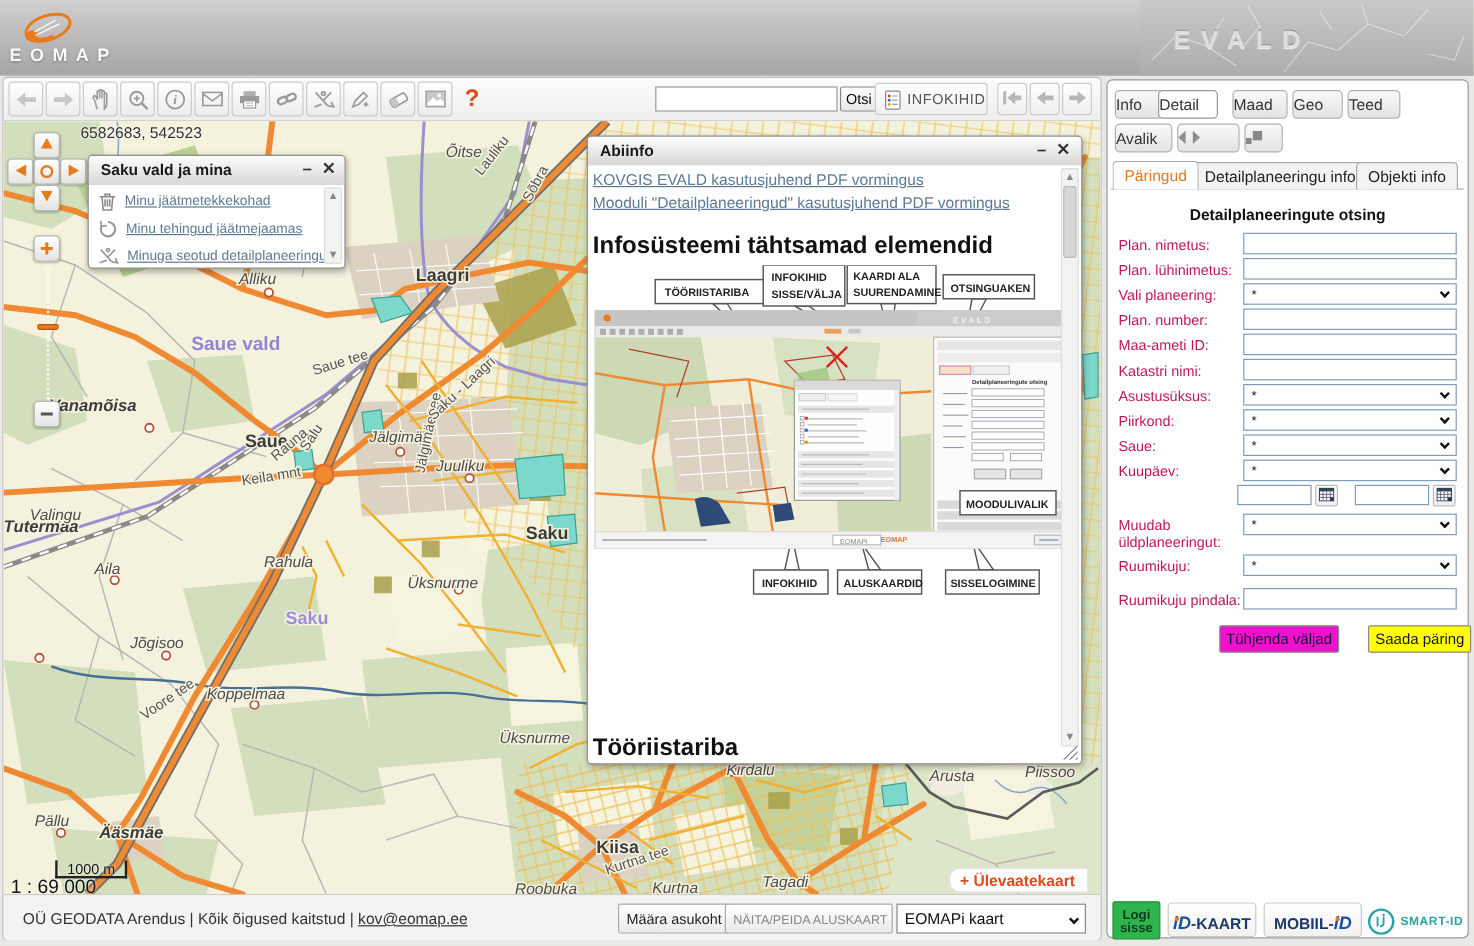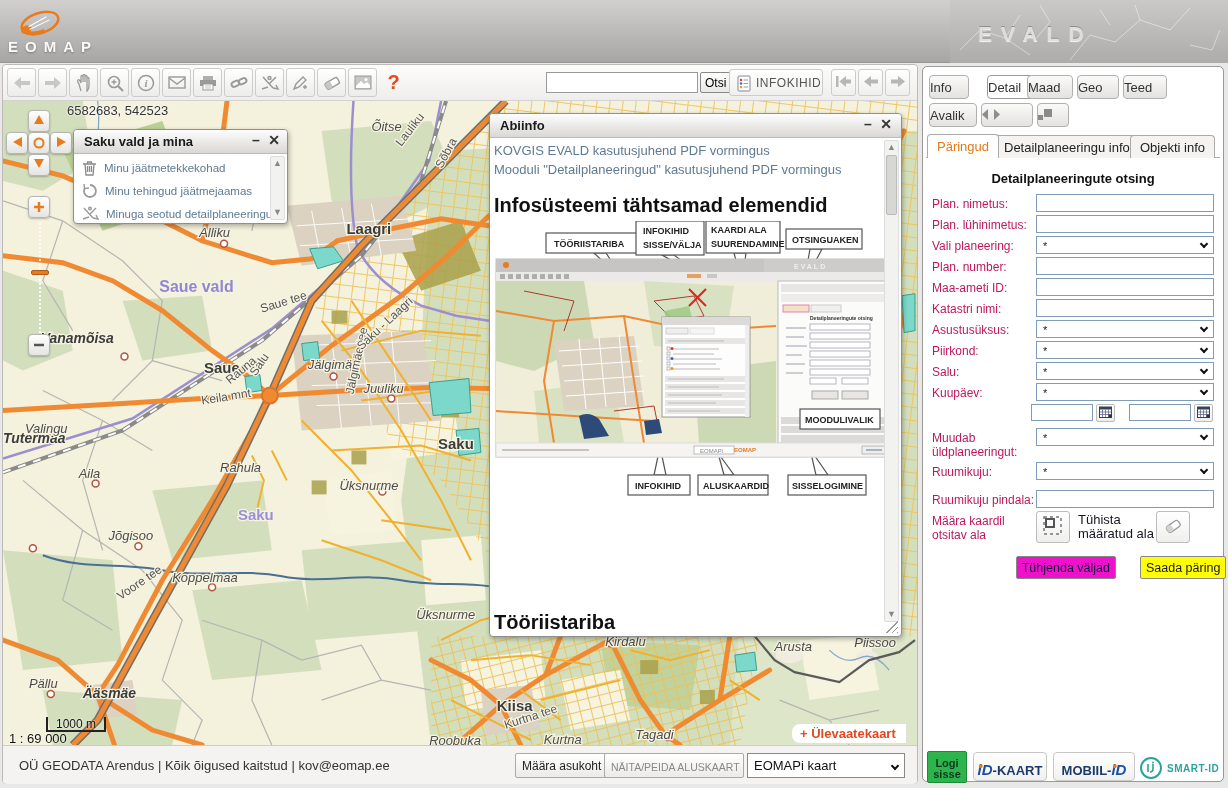--- a/index.html
+++ b/index.html
@@ -25,34 +25,34 @@
 .coords{left:64px;top:2px;font-size:13px;color:#333;text-shadow:0 0 2px #fff,0 0 2px #fff}
 
 .pz{width:22px;height:22px;background:linear-gradient(#fff,#e4e4e2);border:1px solid #b5b5b3;border-radius:4px;box-shadow:0 1px 2px rgba(0,0,0,.25);position:absolute}
 .pz svg{display:block;margin:4px auto}
 .pztrack{left:36px;top:122px;width:3px;height:110px;position:absolute;border-left:2px dotted #fff;opacity:.9}
 .pztick{left:28px;top:169px;width:18px;height:5px;background:#e87b1e;border:1px solid #b55a10;border-radius:2px;position:absolute}
 
 .fpanel{position:absolute;background:#fff;border:1px solid #8f8f8f;border-radius:4px;box-shadow:1px 2px 5px rgba(0,0,0,.3)}
 .ptitle{height:24px;background:linear-gradient(#fdfdfd,#d9d8d6);border-bottom:1px solid #bbb;border-radius:3px 3px 0 0;font-size:13px;font-weight:bold;color:#1a1a1a;line-height:24px;padding-left:10px;position:relative}
 .pmin{position:absolute;top:4px;width:14px;height:14px;font-size:14px;font-weight:bold;color:#333;line-height:12px;text-align:center;cursor:pointer}
-.plink{color:#5f7a94;font-size:13px;cursor:pointer}
+.plink{color:#5f7a94;text-decoration:underline;font-size:13px;cursor:pointer}
 .srow{display:flex;align-items:center;gap:7px;padding:4px 6px 3px 8px;white-space:nowrap}
 .srow .plink{font-size:11.5px}
 .srow svg{flex:none}
 .sbar{position:absolute;right:2px;top:26px;bottom:3px;width:15px;background:#f2f2f0;border:1px solid #ddd;border-radius:2px}
 .sarr{position:absolute;left:1px;width:11px;height:11px;color:#888;font-size:9px;line-height:11px;text-align:center}
 .sthumb{position:absolute;left:1px;width:11px;background:#d7d7d5;border:1px solid #bbb;border-radius:2px}
 
 .ab-heading{font-size:20px;font-weight:bold;color:#111;font-family:"Liberation Sans",sans-serif;white-space:nowrap}
 .resz{position:absolute;right:3px;bottom:3px;width:12px;height:12px;background:
 linear-gradient(135deg,transparent 50%,#999 50%,#999 57%,transparent 57%,transparent 71%,#999 71%,#999 78%,transparent 78%,transparent 92%,#999 92%)}
 
 .scalebar{left:43px;top:616px;border-left:2px solid #222;border-right:2px solid #222;border-bottom:2px solid #222;height:15px;padding:0 8px;font-size:12px;color:#111;text-shadow:0 0 2px #fff}
-.scaleratio{left:6px;top:630px;font-size:13px;color:#111;text-shadow:0 0 2px #fff}
+.scaleratio{left:6px;top:630px;font-size:16px;color:#111;text-shadow:0 0 2px #fff}
 .ovw{left:788px;top:622px;background:#fff;border:1px solid #e0e0de;border-radius:9px 0 0 9px;padding:2px 10px 2px 8px;font-size:13px;font-weight:bold;color:#e2491f}
 
 .footer{left:0;top:680px;width:914px;height:39px;background:#f4f3f1;border-top:1px solid #ccc;border-radius:0 0 4px 4px;position:absolute}
 .ftext{left:16px;top:12px;font-size:13px;color:#333}
 .fbtn{position:absolute;top:7px;height:25px;font-size:12px;color:#222;background:linear-gradient(#fff,#eceae8);border:1px solid #aaa;border-radius:2px;padding:3px 6px;white-space:nowrap}
 .fsel{position:absolute;left:744px;top:7px;width:158px;height:25px;background:#fff;border:1px solid #888;font-size:13px;color:#111;padding:4px 6px}
 
 .panel{left:922px;top:66px;width:302px;height:716px;background:#fff;border:1px solid #999;border-radius:5px}
 .mbtn{position:absolute;height:24px;font-size:13px;color:#333;background:linear-gradient(#fafaf9,#e3e2e0);border:1px solid #b2b0ae;border-radius:4px;text-align:left;padding-top:4px;cursor:pointer}
 .mbtn.act{background:#fff;border-color:#9a9a9a}
@@ -651,21 +651,21 @@
     <div class="footer">
       <span class="abs ftext"><span>OÜ GEODATA Arendus | Kõik õigused kaitstud |</span> <a class="plink" style="color:#333">kov@eomap.ee</a></span>
       <button class="fbtn" style="left:512px">Määra asukoht</button>
       <button class="fbtn" style="left:601px;color:#888;font-size:10.5px;width:140px;padding-top:5px">NÄITA/PEIDA ALUSKAART</button>
       <div class="fsel"><span>EOMAPi kaart</span><div class="chev" style="top:9px"></div></div>
     </div>
   </div>
 
   <div class="abs panel">
     <div class="mbtn" style="left:6px;top:8px;width:40px">Info</div>
-    <div class="mbtn act" style="left:64px;top:8px;width:50px">Detail</div>
+    <div class="mbtn act" style="left:42px;top:8px;width:50px">Detail</div>
     <div class="mbtn" style="left:104px;top:8px;width:46px">Maad</div>
     <div class="mbtn" style="left:154px;top:8px;width:42px">Geo</div>
     <div class="mbtn" style="left:200px;top:8px;width:44px">Teed</div>
     <div class="mbtn" style="left:6px;top:36px;width:48px">Avalik</div>
     <div class="mbtn" style="left:58px;top:36px;width:52px"><svg width="26" height="11">
           <path d="M6 0 L0 5.5 L6 11 Z" fill="#8f8d8b"></path>
           <path d="M12 0 L18 5.5 L12 11 Z" fill="#8f8d8b"></path>
         </svg></div>
     <div class="mbtn" style="left:114px;top:36px;width:32px"><svg width="14" height="11">
           <rect x="0" y="6" width="5" height="5" fill="#8a8a88"></rect>
@@ -704,21 +704,21 @@
         </div>
       <div class="frow">
           <label>Asustusüksus:</label>
           <div class="fsel2"><span>*</span><div class="chev"></div></div>
         </div>
       <div class="frow">
           <label>Piirkond:</label>
           <div class="fsel2"><span>*</span><div class="chev"></div></div>
         </div>
       <div class="frow">
-          <label>Salu:</label>
+          <label>Saue:</label>
           <div class="fsel2"><span>*</span><div class="chev"></div></div>
         </div>
       <div class="frow">
           <label>Kuupäev:</label>
           <div class="fsel2"><span>*</span><div class="chev"></div></div>
         </div>
       <div class="frow" style="padding-left:108px">
         <input class="dtin" style="">
         <button class="calb"><svg width="13" height="12">
               <rect x="0.5" y="1" width="12" height="10.5" fill="#fff" stroke="#345"></rect>
@@ -740,34 +740,20 @@
           <div class="fsel2"><span>*</span><div class="chev"></div></div>
         </div>
       <div class="frow">
           <label>Ruumikuju:</label>
           <div class="fsel2"><span>*</span><div class="chev"></div></div>
         </div>
       <div class="frow" style="margin-top:10px">
           <label>Ruumikuju pindala:</label>
           <input class="fin" style="">
         </div>
-      <div class="frow" style="margin-top:2px">
-        <label>Määra kaardil otsitav ala</label>
-        <button class="iconb"><svg width="22" height="22">
-              <rect x="2" y="2" width="17" height="17" fill="none" stroke="#777" stroke-width="1.5" stroke-dasharray="3 3"></rect>
-              <rect x="4" y="4" width="8" height="8" fill="none" stroke="#555" stroke-width="2"></rect>
-            </svg></button>
-        <span style="width:86px;font-size:13px;color:#16161f;padding:2px 0 0 8px;line-height:14px">Tühista määratud ala</span>
-        <button class="iconb"><svg width="20" height="16">
-              <g transform="rotate(-35 10 8)">
-                <rect x="3" y="5" width="14" height="7" rx="2.5" fill="#fff" stroke="#9a9a98" stroke-width="1.3"></rect>
-                <rect x="3" y="5" width="6" height="7" rx="2.5" fill="#d5d3d1"></rect>
-              </g>
-            </svg></button>
-      </div>
       <div style="position:relative;height:24px;margin-top:13px">
         <button class="pinkb">Tühjenda väljad</button>
         <button class="yellb">Saada päring</button>
       </div>
     </div>
     <div class="loginrow">
       <button class="logib"><span>Logi sisse</span></button>
       <button class="idb" style="left:50px;width:74px"><span class="idlogo"><i>•</i><span>iD</span></span><span>-KAART</span></button>
       <button class="idb" style="left:130px;width:82px"><span>MOBIIL-</span><span class="idlogo"><i>•</i><span>iD</span></span></button>
       <div class="smart">

